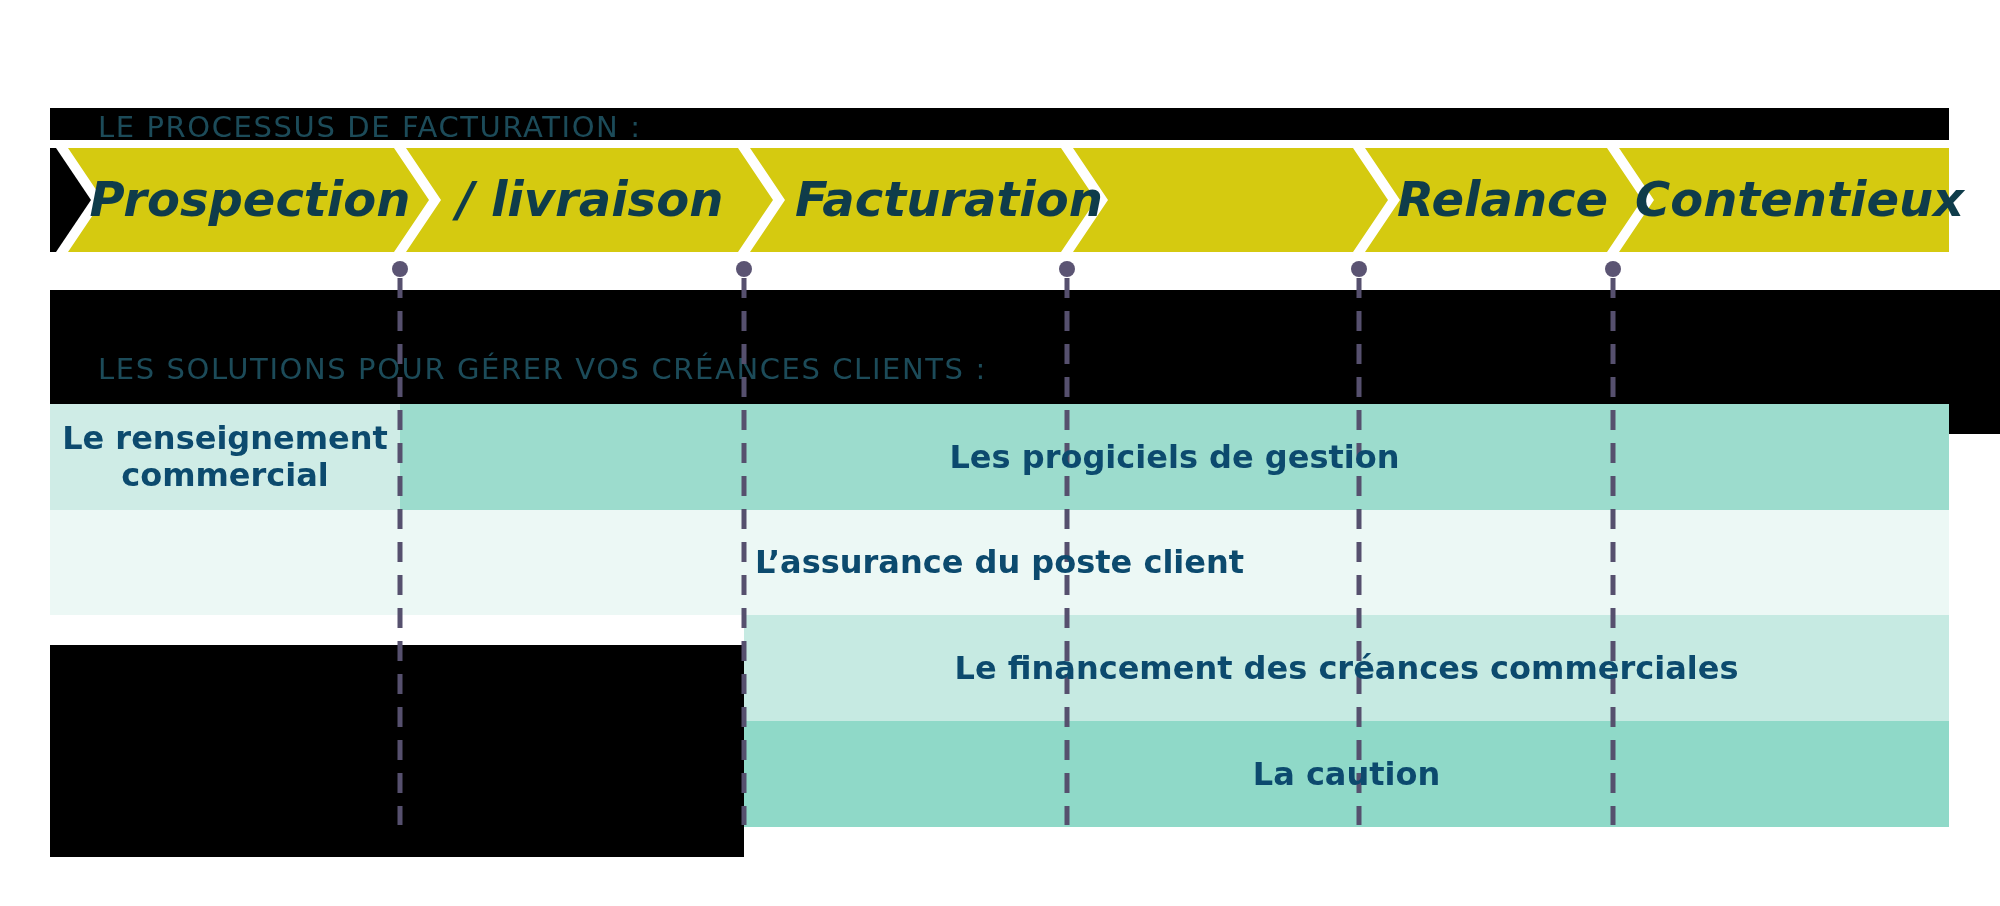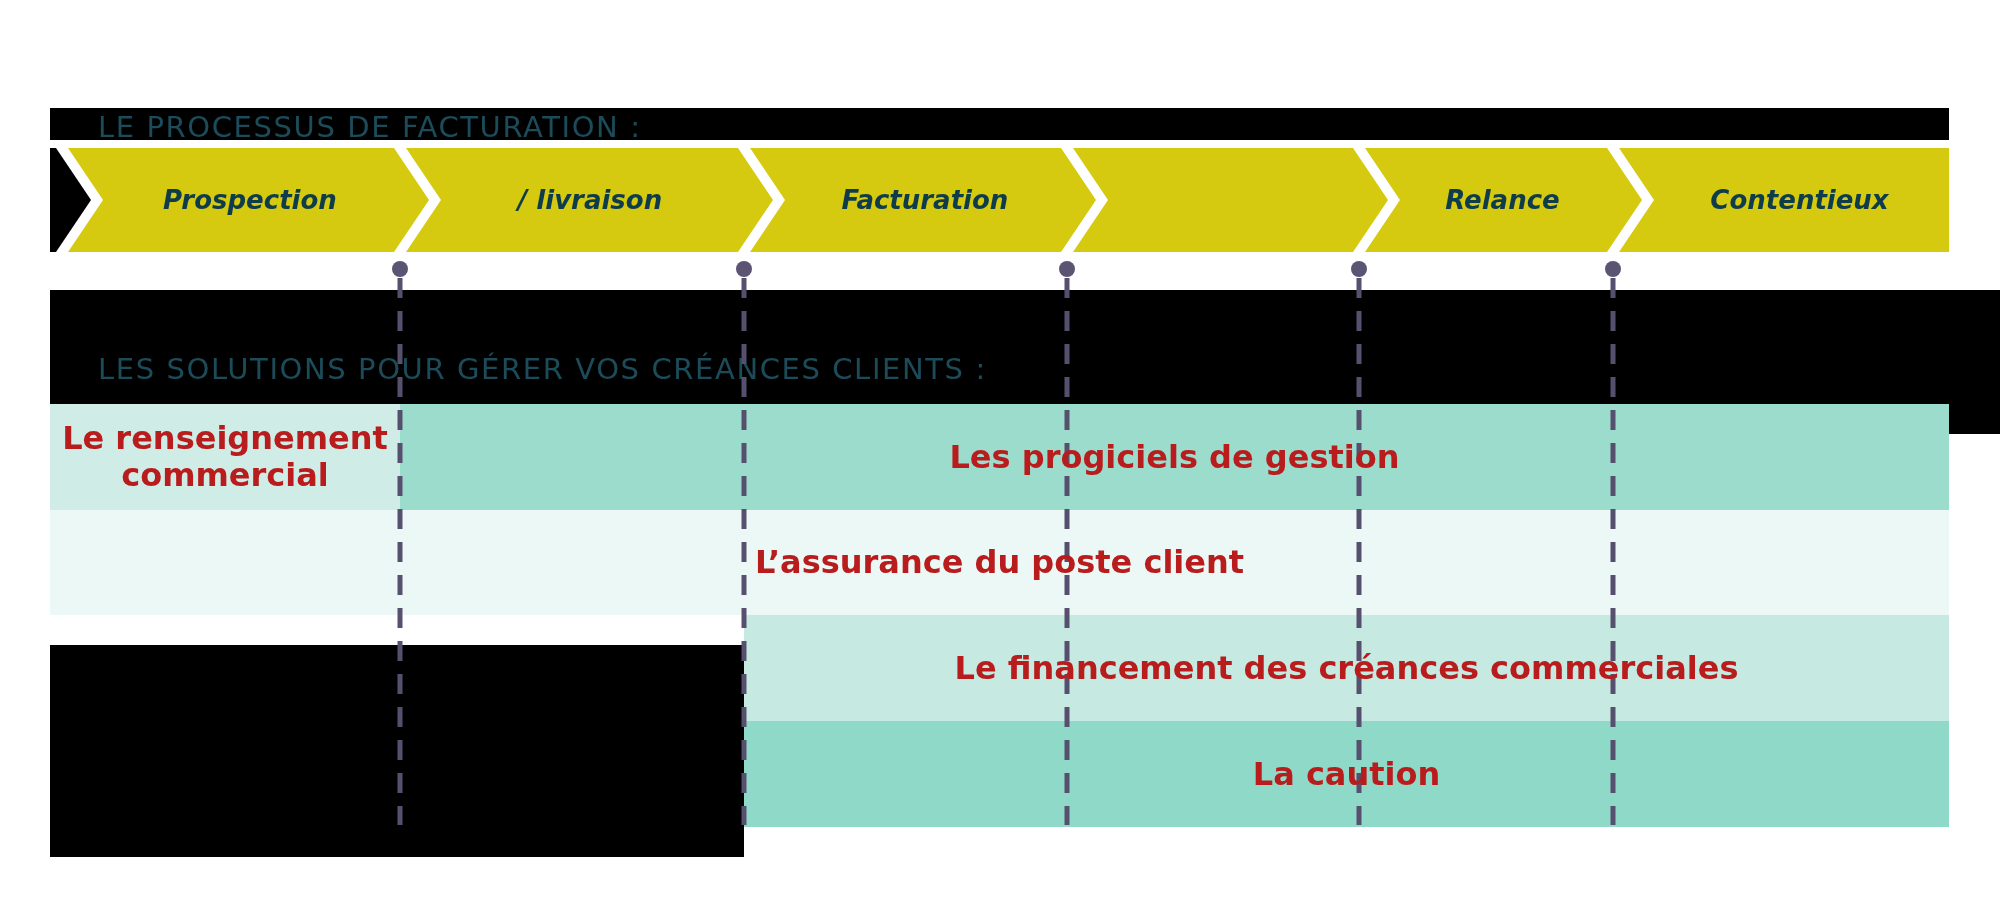--- a/index.html
+++ b/index.html
@@ -15,31 +15,31 @@
               letter-spacing:1.6px;white-space:nowrap;}
   .t-process{left:48px;top:2px;}
   .t-solutions{left:48px;top:62px;}
 
   .chevrons{position:absolute;left:50px;top:140px;width:1899px;height:120px;z-index:1;}
   .chev{fill:#d5ca10;}
   .stub{fill:#000;}
 
   .chev-label{position:absolute;top:140px;height:120px;display:flex;flex-direction:column;
               align-items:center;justify-content:center;text-align:center;
-              color:#0f3c4a;font-weight:bold;font-style:italic;font-size:26px;
+              color:#0f3c4a;font-weight:bold;font-style:italic;font-size:48px;
               line-height:1.08;z-index:3;}
 
   .row{position:absolute;display:flex;align-items:center;justify-content:center;}
   .r1a{left:50px;top:404px;width:350px;height:106px;background:#cfece6;}
   .r1b{left:400px;top:404px;width:1549px;height:106px;background:#9cdccd;}
   .r2{left:50px;top:510px;width:1899px;height:105px;background:#ecf8f5;}
   .r3{left:744px;top:615px;width:1205px;height:106px;background:#c6eae2;}
   .r4{left:744px;top:721px;width:1205px;height:106px;background:#8fd9c8;}
 
-  .row-label{position:relative;z-index:3;color:#b91c1c;font-weight:bold;
+  .row-label{position:relative;z-index:3;color:#0c4a6e;font-weight:bold;
              font-size:32px;text-align:center;line-height:1.15;max-width:96%;}
   .r1a .row-label{max-width:330px;}
 
   .connectors{position:absolute;left:50px;top:260px;width:1899px;height:567px;z-index:2;
               pointer-events:none;}
 </style>
 </head>
 <body>
 
 <div class="canvas">
@@ -58,21 +58,21 @@
     <polygon class="chev" points="1315,8 1557,8 1592,60 1557,112 1315,112 1350,60"></polygon>
     <polygon class="chev" points="1569,8 1899,8 1899,112 1569,112 1604,60"></polygon>
   </svg>
 
   <div class="chev-label" style="left:100px;width:300px;">
     <span>Prospection</span>
   </div>
   <div class="chev-label" style="left:440px;width:300px;">
     <span>/ livraison</span>
   </div>
-  <div class="chev-label" style="left:780px;width:290px;text-align:right;">
+  <div class="chev-label" style="left:804px;width:290px;text-align:right;">
     <span>Facturation</span>
   </div>
   <div class="chev-label" style="left:1395px;width:215px;">
     <span>Relance</span>
   </div>
   <div class="chev-label" style="left:1650px;width:299px;">
     <span>Contentieux</span>
   </div>
 
   <div class="blk band-mid">

